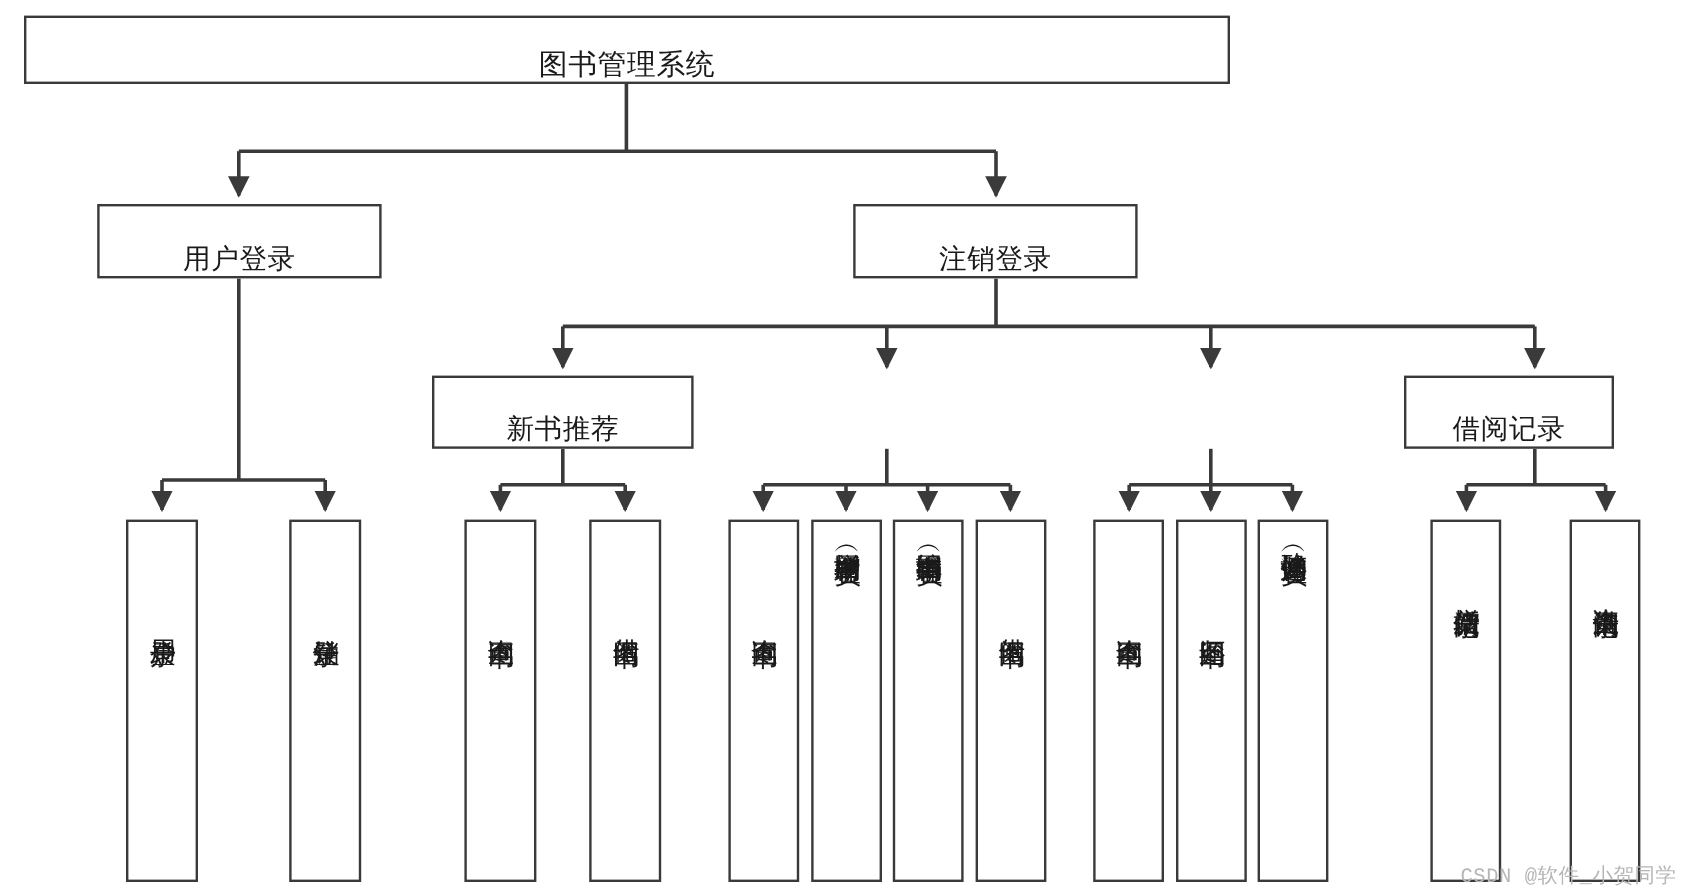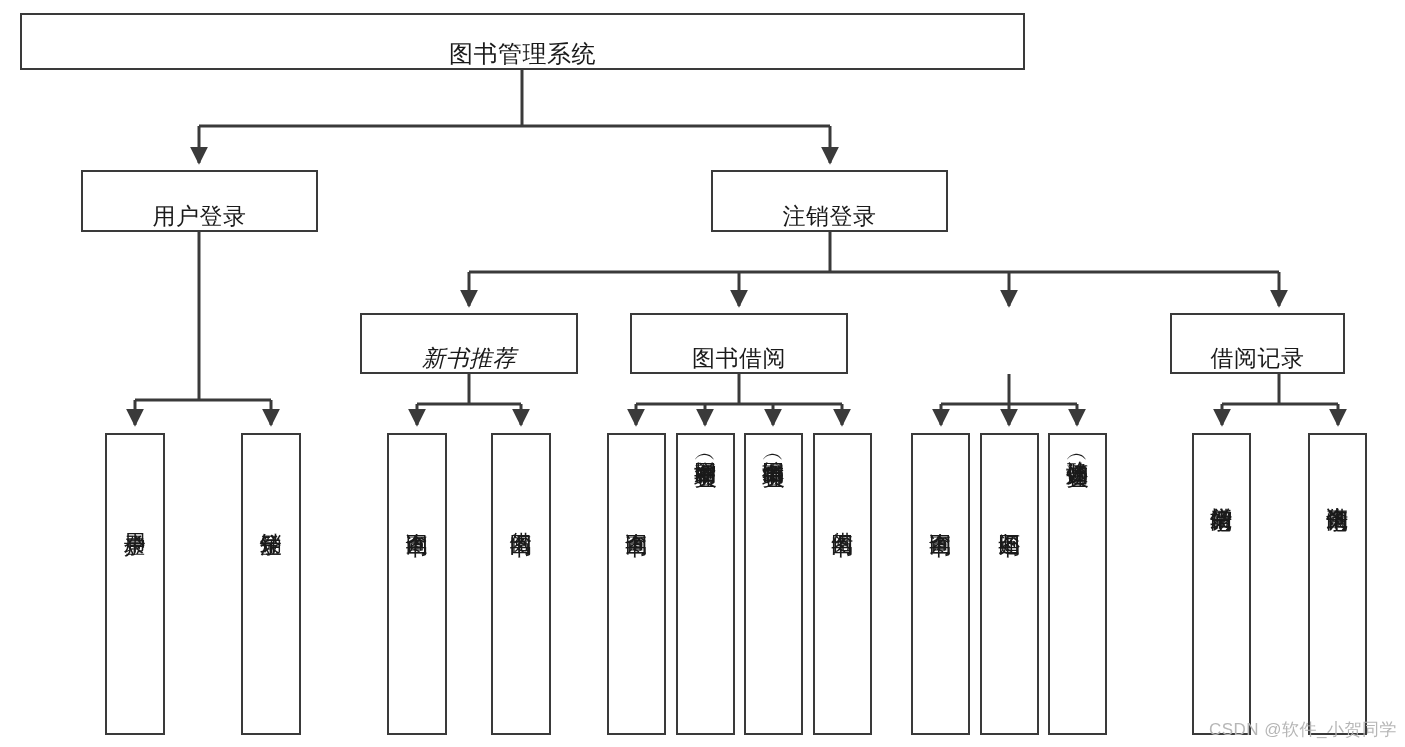--- a/index.html
+++ b/index.html
@@ -76,21 +76,21 @@
   }
   #watermark {
     position: absolute;
     right: 8px;
     bottom: 6px;
     font-size: 17px;
     color: #b6b6b6;
     letter-spacing: 0.5px;
     z-index: 5;
     white-space: nowrap;
-    font-family: Liberation Sans, sans-serif;
+    font-family: Liberation Mono, monospace;
   }
 </style>
 </head>
 <body>
 
 <div id="canvas">
 
   <svg id="wires" viewBox="0 0 1405 747" xmlns="http://www.w3.org/2000/svg">
     <defs>
       <marker id="arrow" viewBox="0 0 10 10" refX="9" refY="5" markerWidth="6" markerHeight="6" orient="auto-start-reverse">
@@ -145,25 +145,22 @@
     <span class="node-label">图书管理系统</span>
   </div>
 
   <div class="node horiz" style="left:81px; top:170px; width:237px; height:62px;">
     <span class="node-label">用户登录</span>
   </div>
   <div class="node horiz" style="left:711px; top:170px; width:237px; height:62px;">
     <span class="node-label">注销登录</span>
   </div>
 
-  <div class="node horiz" style="left:360px; top:313px; width:218px; height:61px;font-style:italic;">
+  <div class="node horiz" style="left:360px; top:313px; width:218px; height:61px;">
     <span class="node-label">新书推荐</span>
-  </div>
-  <div class="node horiz" style="left:630px; top:313px; width:218px; height:61px;">
-    <span class="node-label">图书借阅</span>
   </div>
   <div class="node horiz" style="left:1170px; top:313px; width:175px; height:61px;">
     <span class="node-label">借阅记录</span>
   </div>
 
   <div class="node vert mid" style="left:105px; top:433px; width:60px; height:302px;">
     <span class="node-label">用户登录</span>
   </div>
   <div class="node vert mid" style="left:241px; top:433px; width:60px; height:302px;">
     <span class="node-label">注销登录</span>

